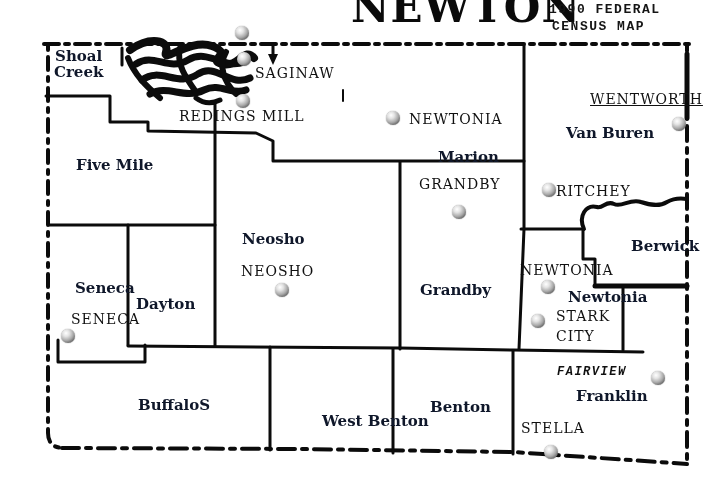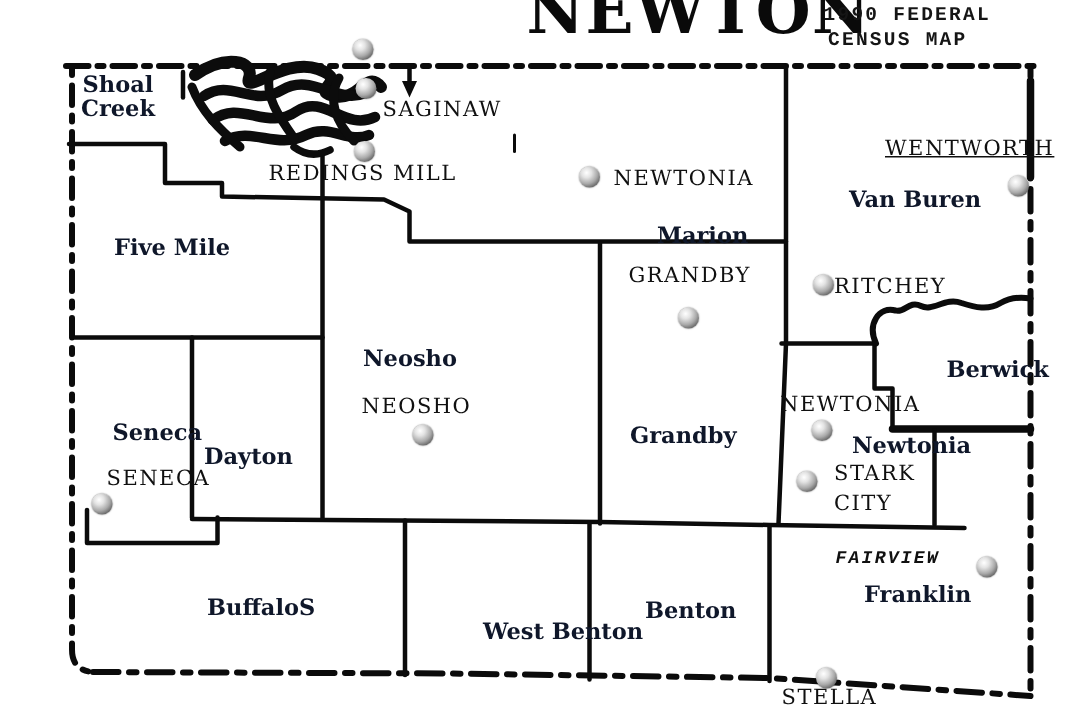--- a/index.html
+++ b/index.html
@@ -111,15 +111,15 @@
       <div class="town-marker" style="left: 541px; top: 280px;"></div>
       <div class="town-label" style="left: 520px; top: 260px;">NEWTONIA</div>
       <div class="town-marker" style="left: 61px; top: 329px;"></div>
       <div class="town-label" style="left: 71px; top: 309px;">SENECA</div>
       <div class="town-marker" style="left: 531px; top: 314px;"></div>
       <div class="town-label" style="left: 556px; top: 306px;">STARK
 CITY</div>
       <div class="town-marker" style="left: 651px; top: 371px;"></div>
       <div class="town-label mono" style="left: 557px; top: 365px; font-style: italic;">FAIRVIEW</div>
       <div class="town-marker" style="left: 544px; top: 445px;"></div>
-      <div class="town-label" style="left: 521px; top: 418px; margin-top: 37px;">STELLA</div>
+      <div class="town-label" style="left: 521px; top: 418px;">STELLA</div>
     </div>
 </div>
 
 </body></html>

